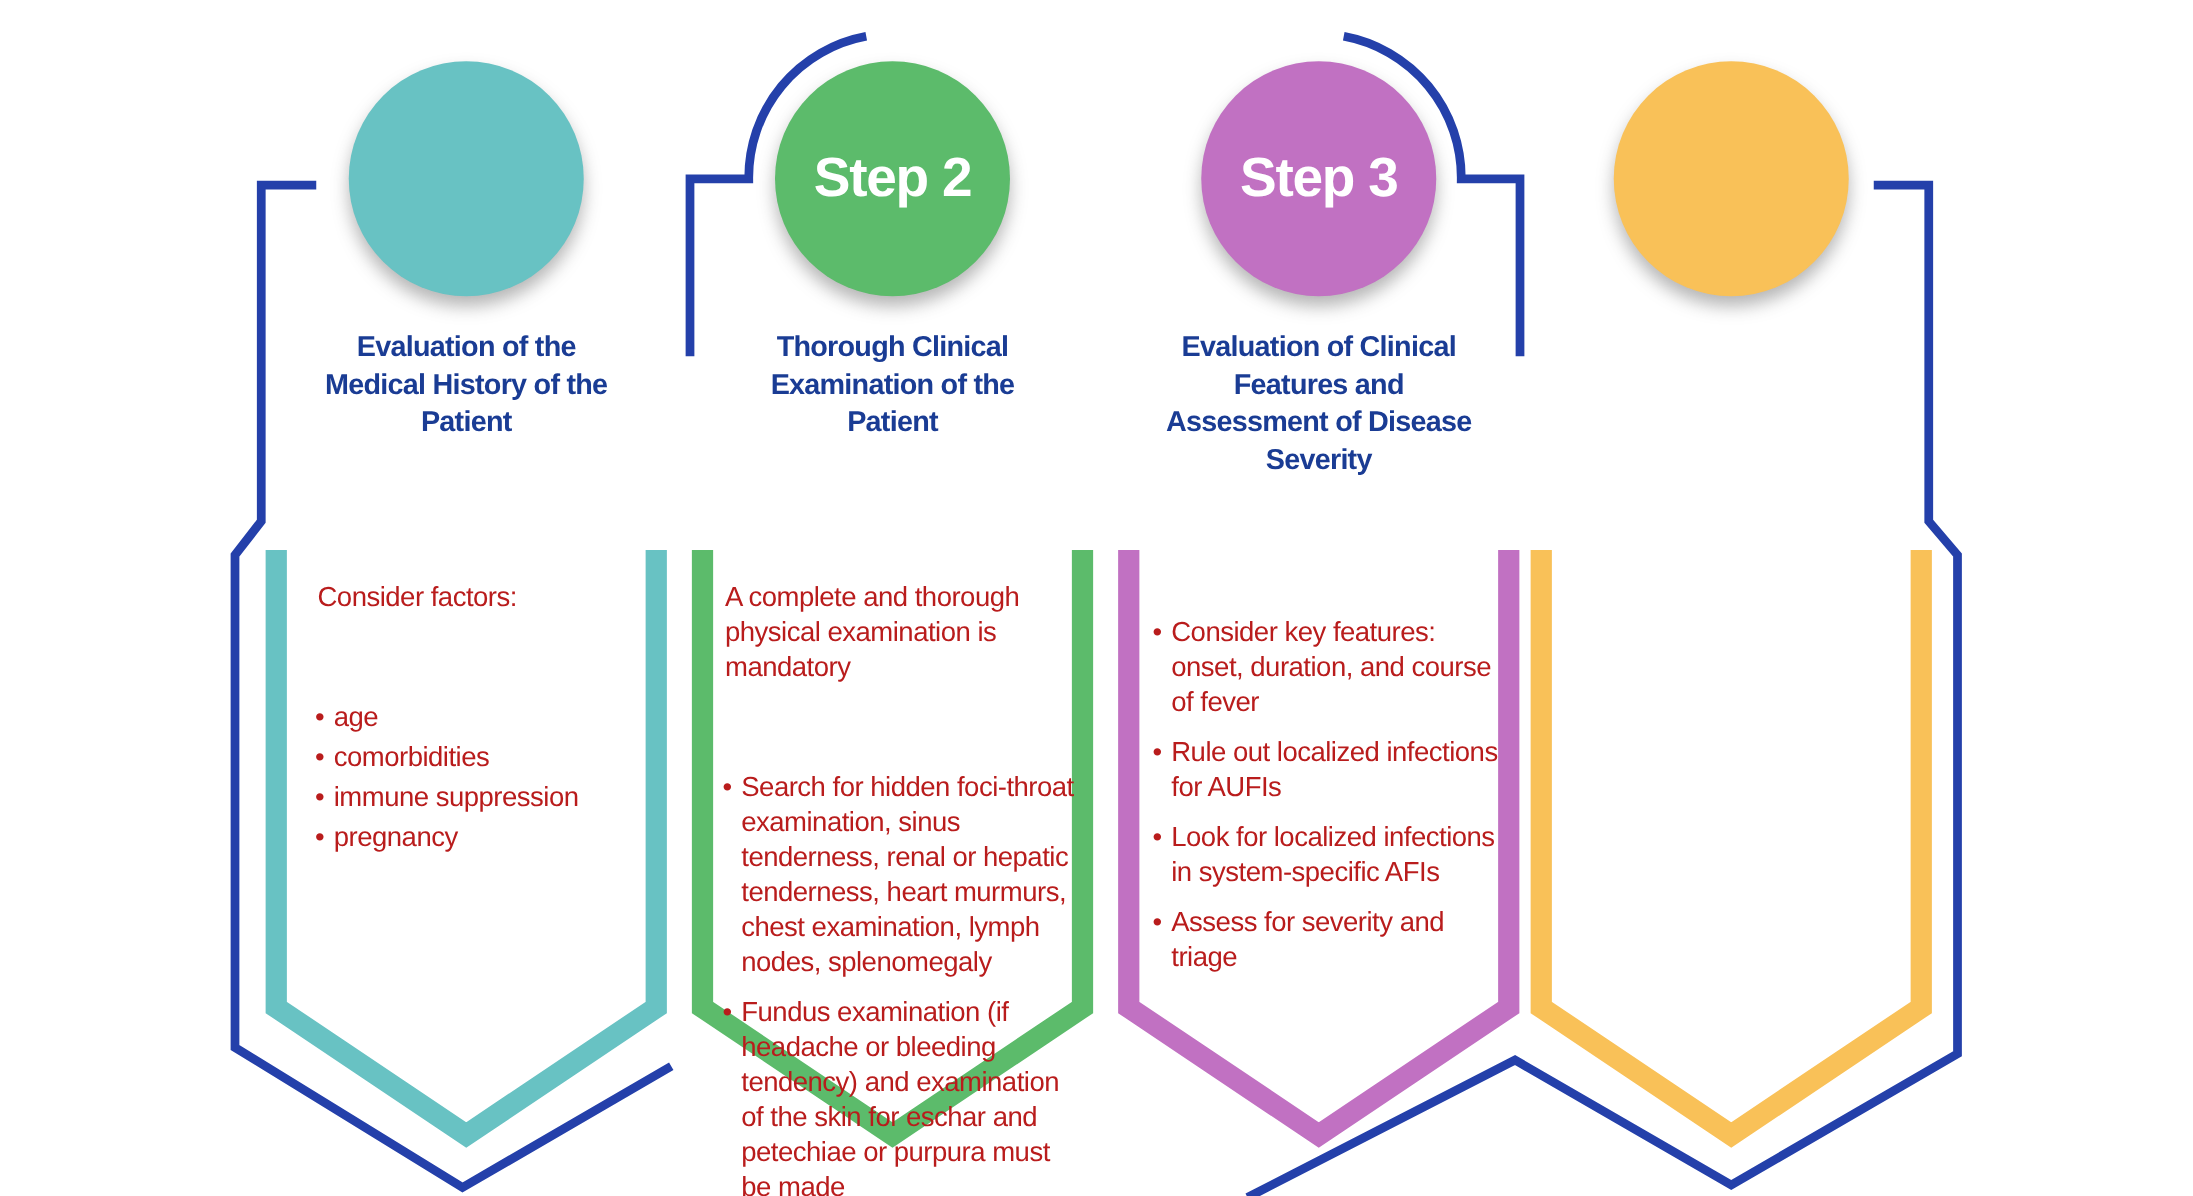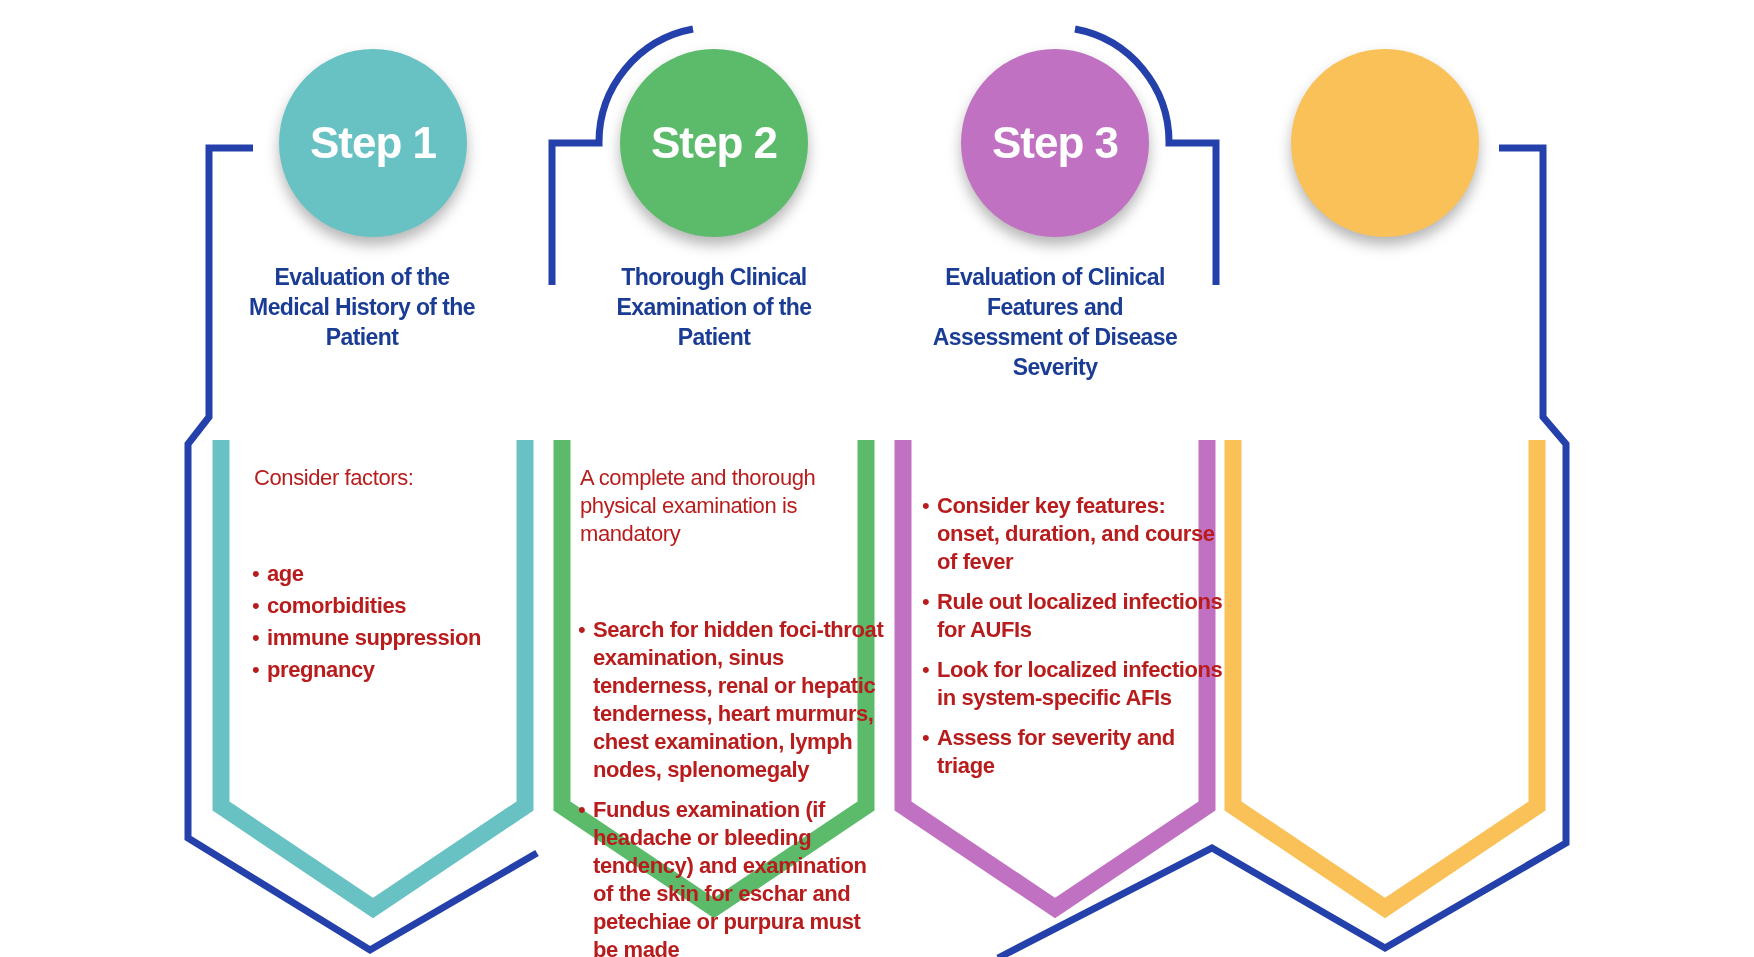--- a/index.html
+++ b/index.html
@@ -22,21 +22,21 @@
   }
   .col-body{
     position:absolute;top:408px;color:#b91c1c;font-size:22px;
     letter-spacing:-0.4px;line-height:28px;white-space:pre;
   }
   .intro{margin:0 0 12px 2px;white-space:pre;}
   .intro:empty{display:none;margin:0;}
   .bullet-item{display:flex;margin-bottom:12px;}
   .col-body.gap-small .bullet-item{margin-bottom:4px;}
   .dot{width:15px;flex:0 0 15px;}
-  .btext{white-space:pre;font-weight:bold;}
+  .btext{white-space:pre;}
 </style>
 </head>
 <body>
 
 <div id="canvas">
 
   <svg id="bg-svg" viewBox="0 0 1754 957">
 
     <path class="connector" d="M 253 148 H 209 V 417 L 188 444 V 838 L 370 950 L 537 853" stroke="#2440AA"></path>
     <path class="connector" d="M 693 29 A 115 115 0 0 0 599 143 H 552 V 285" stroke="#2440AA"></path>
@@ -47,22 +47,21 @@
     <path class="ribbon" d="M 562 440 V 806 L 714 908 L 866 806 V 440" stroke="#5CBB6B"></path>
     <path class="ribbon" d="M 903 440 V 806 L 1055 908 L 1207 806 V 440" stroke="#C171C2"></path>
     <path class="ribbon" d="M 1233 440 V 806 L 1385 908 L 1537 806 V 440" stroke="#F9C158"></path>
 
     <circle class="step-circle" cx="373" cy="143" r="94" fill="#68C2C3"></circle>
     <circle class="step-circle" cx="714" cy="143" r="94" fill="#5CBB6B"></circle>
     <circle class="step-circle" cx="1055" cy="143" r="94" fill="#C171C2"></circle>
     <circle class="step-circle" cx="1385" cy="143" r="94" fill="#F9C158"></circle>
   </svg>
 
-  <div class="circle-label" style="left:263px;">Step 1</div>
-  <div class="col-title" style="left:202px;">Evaluation of the
+  <div class="col-title" style="left:213px;">Evaluation of the
 Medical History of the
 Patient</div>
   <div class="col-body gap-small" style="left:252px;width:260px;">
     <div class="intro">Consider factors:</div>
     <div><div class="bullet-item"><span class="dot">•</span><span class="btext">age</span></div><div class="bullet-item"><span class="dot">•</span><span class="btext">comorbidities</span></div><div class="bullet-item"><span class="dot">•</span><span class="btext">immune suppression</span></div><div class="bullet-item"><span class="dot">•</span><span class="btext">pregnancy</span></div></div>
   </div>
 
   <div class="circle-label" style="left:604px;">Step 2</div>
   <div class="col-title" style="left:554px;">Thorough Clinical
 Examination of the

